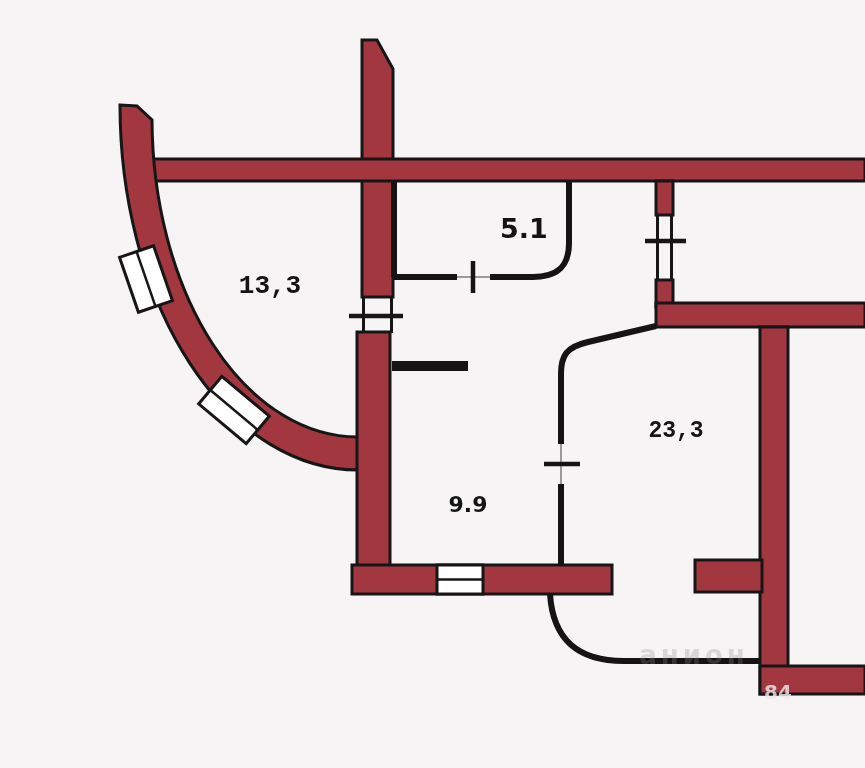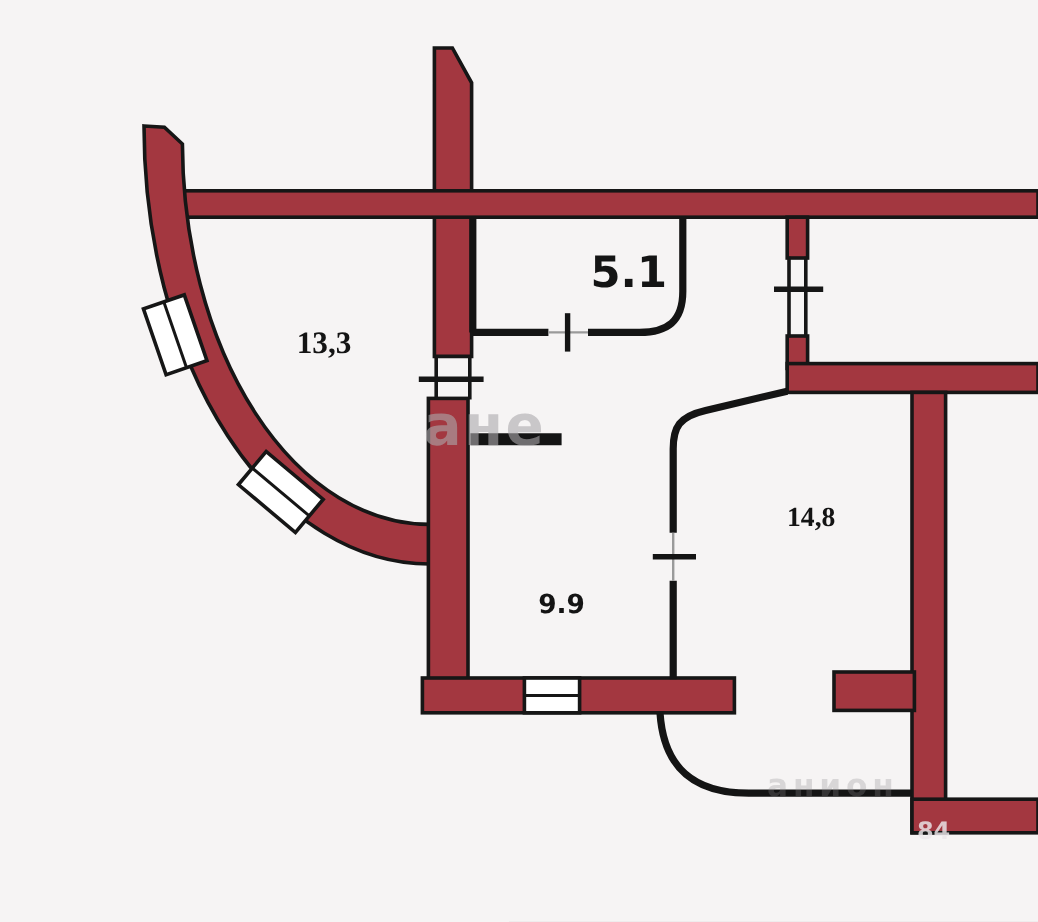--- a/index.html
+++ b/index.html
@@ -11,24 +11,24 @@
     font-family:"Liberation Sans",sans-serif;
   }
   .stage svg{position:absolute;left:0;top:0;}
   .room-label{
     position:absolute;
     transform:translate(-50%,-50%);
     color:#141414;
     white-space:nowrap;
     line-height:1;
   }
-  .lbl-serif{font-family:Liberation Serif, serif;font-weight:700;}
+  .lbl-serif{font-family:Liberation Mono, monospace;font-weight:700;}
   .lbl-sans{font-family:"DejaVu Sans","Liberation Sans",sans-serif;font-weight:700;}
   .lbl-133{left:270px;top:286px;font-size:26px;}
-  .lbl-51{left:524px;top:228px;font-size:36px;text-align:right;}
+  .lbl-51{left:524px;top:228px;font-size:27px;text-align:right;}
   .lbl-148{left:676px;top:431px;font-size:23px;}
   .lbl-99{left:468px;top:505px;font-size:22px;}
   .wm{
     position:absolute;
     transform:translate(-50%,-50%);
     font-family:"DejaVu Sans","Liberation Sans",sans-serif;
     font-weight:700;
     white-space:nowrap;
     line-height:1;
     pointer-events:none;
@@ -105,19 +105,18 @@
       <line x1="544" y1="464" x2="580" y2="464" stroke-width="4.5"></line>
 
       <path d="M550,594 C553,640 578,661 624,661 L760,661" stroke-width="6"></path>
 
       <line x1="392" y1="366" x2="468" y2="366" stroke-width="10"></line>
     </g>
   </svg>
 
   <div class="room-label lbl-serif lbl-133">13,3</div>
   <div class="room-label lbl-sans lbl-51">5.1</div>
-  <div class="room-label lbl-serif lbl-148">14,8</div>
+  <div class="room-label lbl-serif lbl-148">23,3</div>
   <div class="room-label lbl-sans lbl-99">9.9</div>
 
-  <div class="wm wm1">ане</div>
   <div class="wm wm3">анион</div>
   <div class="wm wm4">84</div>
 </div>
 
 </body></html>

